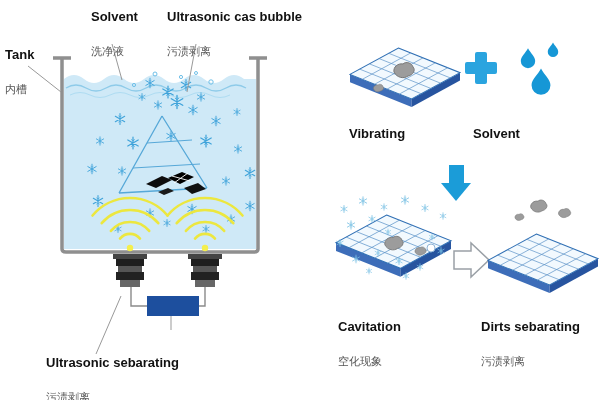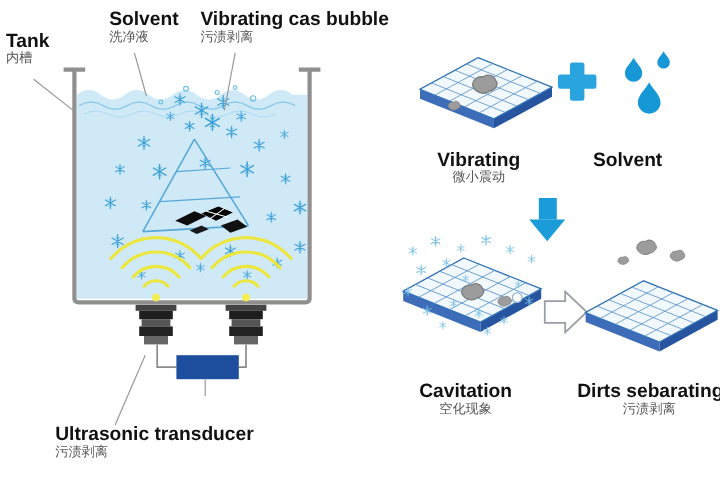--- a/index.html
+++ b/index.html
@@ -1,22 +1,22 @@
 <!DOCTYPE html>
 <html><head>
 <meta charset="utf-8">
 <style>
   html,body{margin:0;padding:0;background:#fff;}
   #stage{position:relative;width:600px;height:400px;background:#ffffff;overflow:hidden;
          font-family:"Liberation Sans","DejaVu Sans",sans-serif;}
   #art{position:absolute;left:0;top:0;}
   .lbl{position:absolute;pointer-events:none;}
-  .lbl .en{font-weight:bold;font-size:16px;color:#111;line-height:14px;white-space:nowrap;}
-  .lbl .zh{font-size:11px;color:#555;line-height:14px;margin-top:0;white-space:nowrap;}
-  .center{text-align:center;}
+  .lbl .en{font-weight:bold;font-size:13px;color:#111;line-height:14px;white-space:nowrap;}
+  .lbl .zh{font-size:11px;color:#555;line-height:14px;margin-top:20px;white-space:nowrap;}
+  .center{}
 </style>
 </head>
 <body>
 
 <div id="stage">
 
 <svg id="art" width="600" height="400" viewBox="0 0 600 400">
   <defs>
     <g id="flake">
       <path d="M0,-6 L0,6 M-5.2,-3 L5.2,3 M-5.2,3 L5.2,-3" stroke-width="1.2" fill="none" stroke-linecap="round"></path>
@@ -191,44 +191,43 @@
       <use href="#tile" transform="translate(488,234) scale(0.88)"></use>
     </g>
     <g>
       <use href="#blob" transform="translate(538,206) scale(0.8)"></use>
       <use href="#blob" transform="translate(564,213) scale(0.6)"></use>
       <use href="#blob" transform="translate(519,217) scale(0.45)"></use>
     </g>
   </g>
 </svg>
 
-<div class="lbl" style="left:5px;top:28px">
+<div class="lbl" style="left:5px;top:48px">
   <div class="en">Tank</div>
   <div class="zh">内槽</div>
 </div>
 
 <div class="lbl" style="left:91px;top:10px">
   <div class="en">Solvent</div>
   <div class="zh">洗净液</div>
 </div>
 
 <div class="lbl" style="left:167px;top:10px">
-  <div class="en">Vibrating cas bubble</div>
+  <div class="en">Ultrasonic cas bubble</div>
   <div class="zh">污渍剥离</div>
 </div>
 
 
 <div class="lbl" style="left:46px;top:356px">
-  <div class="en">Ultrasonic transducer</div>
+  <div class="en">Ultrasonic sebarating</div>
   <div class="zh">污渍剥离</div>
 </div>
 
 <div class="lbl center" style="left:349px;top:127px;width:100px">
   <div class="en">Vibrating</div>
-  <div class="zh">微小震动</div>
 </div>
 
 <div class="lbl center" style="left:473px;top:127px;width:100px">
   <div class="en">Solvent</div>
 </div>
 
 <div class="lbl center" style="left:338px;top:320px;width:100px">
   <div class="en">Cavitation</div>
   <div class="zh">空化现象</div>
 </div>

